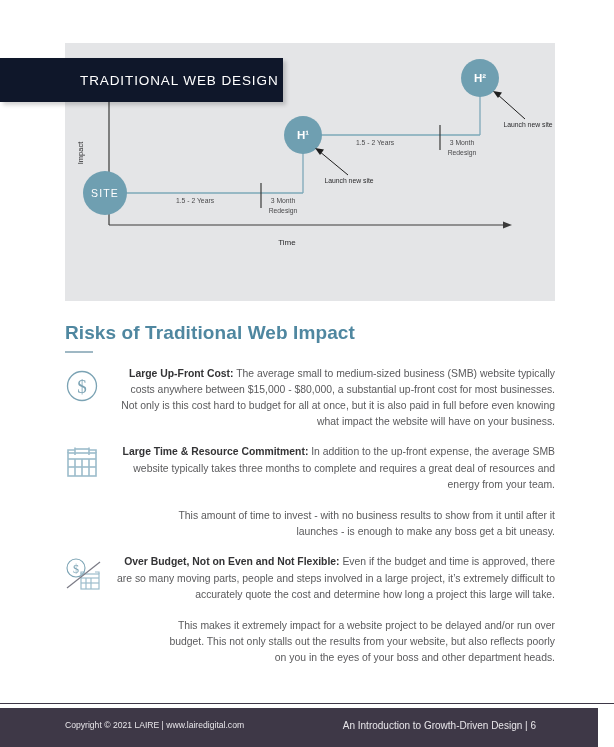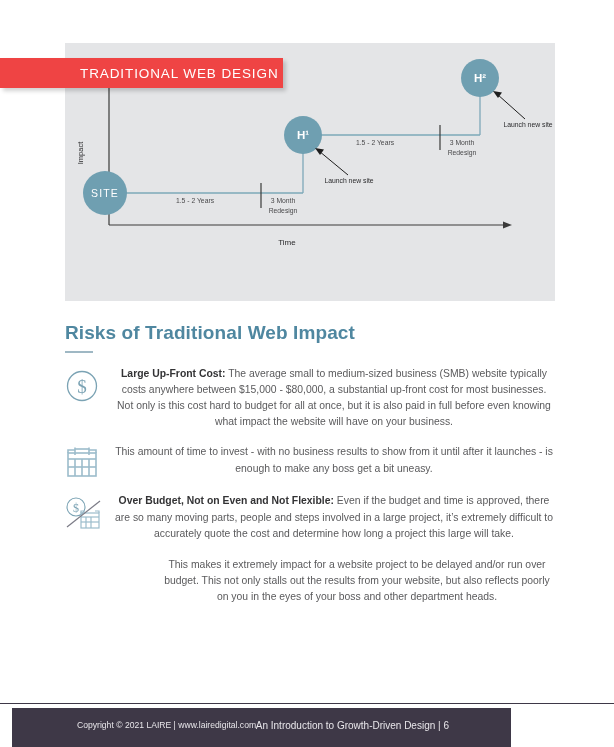--- a/index.html
+++ b/index.html
@@ -24,22 +24,22 @@
     width: 490px;
     height: 258px;
     background: #e4e5e7;
   }
 
   .banner {
     position: absolute;
     left: 0;
     top: 58px;
     width: 283px;
-    height: 30px;
-    background: #ef4444;
+    height: 44px;
+    background: #0f172a;
     box-shadow: 3px 3px 4px rgba(0,0,0,0.18);
     display: flex;
     align-items: center;
   }
   .banner-text {
     color: #ffffff;
     font-size: 13.5px;
     letter-spacing: 0.9px;
     font-weight: 400;
     margin-left: 80px;
@@ -87,21 +87,21 @@
     justify-content: flex-start;
   }
   .risk-body {
     flex: 1;
   }
   .risk-para {
     margin: 0;
     font-size: 10.4px;
     line-height: 16.2px;
     color: #5a5a5c;
-    text-align: center;
+    text-align: right;
   }
   .risk-para + .risk-para {
     margin-top: 15px;
     margin-left: 46px;
   }
   .risk-lead {
     font-weight: bold;
     color: #333335;
   }
 
@@ -111,24 +111,23 @@
     left: 0;
     top: 703px;
     width: 614px;
     height: 1px;
     background: #3e3847;
   }
   .footer {
     position: absolute;
     left: 0;
     top: 708px;
-    width: 499px;
+    width: 598px;
     height: 39px;
     background: #3e3847;
-    margin-left: 12px;
   }
   .footer-left {
     position: absolute;
     left: 65px;
     top: 12px;
     color: #e8e6ea;
     font-size: 8.6px;
   }
   .footer-right {
     position: absolute;
@@ -233,20 +232,21 @@
         <line x1="10" y1="0.5" x2="10" y2="8" stroke="#9cbccb" stroke-width="1.6"></line>
         <line x1="24" y1="0.5" x2="24" y2="8" stroke="#9cbccb" stroke-width="1.6"></line>
         <line x1="3" y1="12" x2="31" y2="12" stroke="#9cbccb" stroke-width="1.6"></line>
         <line x1="3" y1="20" x2="31" y2="20" stroke="#9cbccb" stroke-width="1.6"></line>
         <line x1="10" y1="12" x2="10" y2="29" stroke="#9cbccb" stroke-width="1.6"></line>
         <line x1="17" y1="12" x2="17" y2="29" stroke="#9cbccb" stroke-width="1.6"></line>
         <line x1="24" y1="12" x2="24" y2="29" stroke="#9cbccb" stroke-width="1.6"></line>
       </svg>
     </div>
     <div class="risk-body">
+      <p class="risk-para"><span class="risk-lead">Large Time &amp; Resource Commitment:</span><span> In addition to the up-front expense, the average SMB website typically takes three months to complete and requires a great deal of resources and energy from your team.</span></p>
       <p class="risk-para">This amount of time to invest - with no business results to show from it until after it launches - is enough to make any boss get a bit uneasy.</p>
     </div>
   </div>
 
   <div class="risk-row">
     <div class="risk-icon">
       <svg width="40" height="40" viewBox="0 0 40 40">
         <circle cx="11" cy="11" r="9" fill="none" stroke="#7ba3b4" stroke-width="1.1"></circle>
         <text x="11" y="16" font-family="Liberation Serif, serif" font-size="12" fill="#7ba3b4" text-anchor="middle">$</text>
         <rect x="16" y="17" width="18" height="15" fill="none" stroke="#9cbccb" stroke-width="1.2"></rect>

